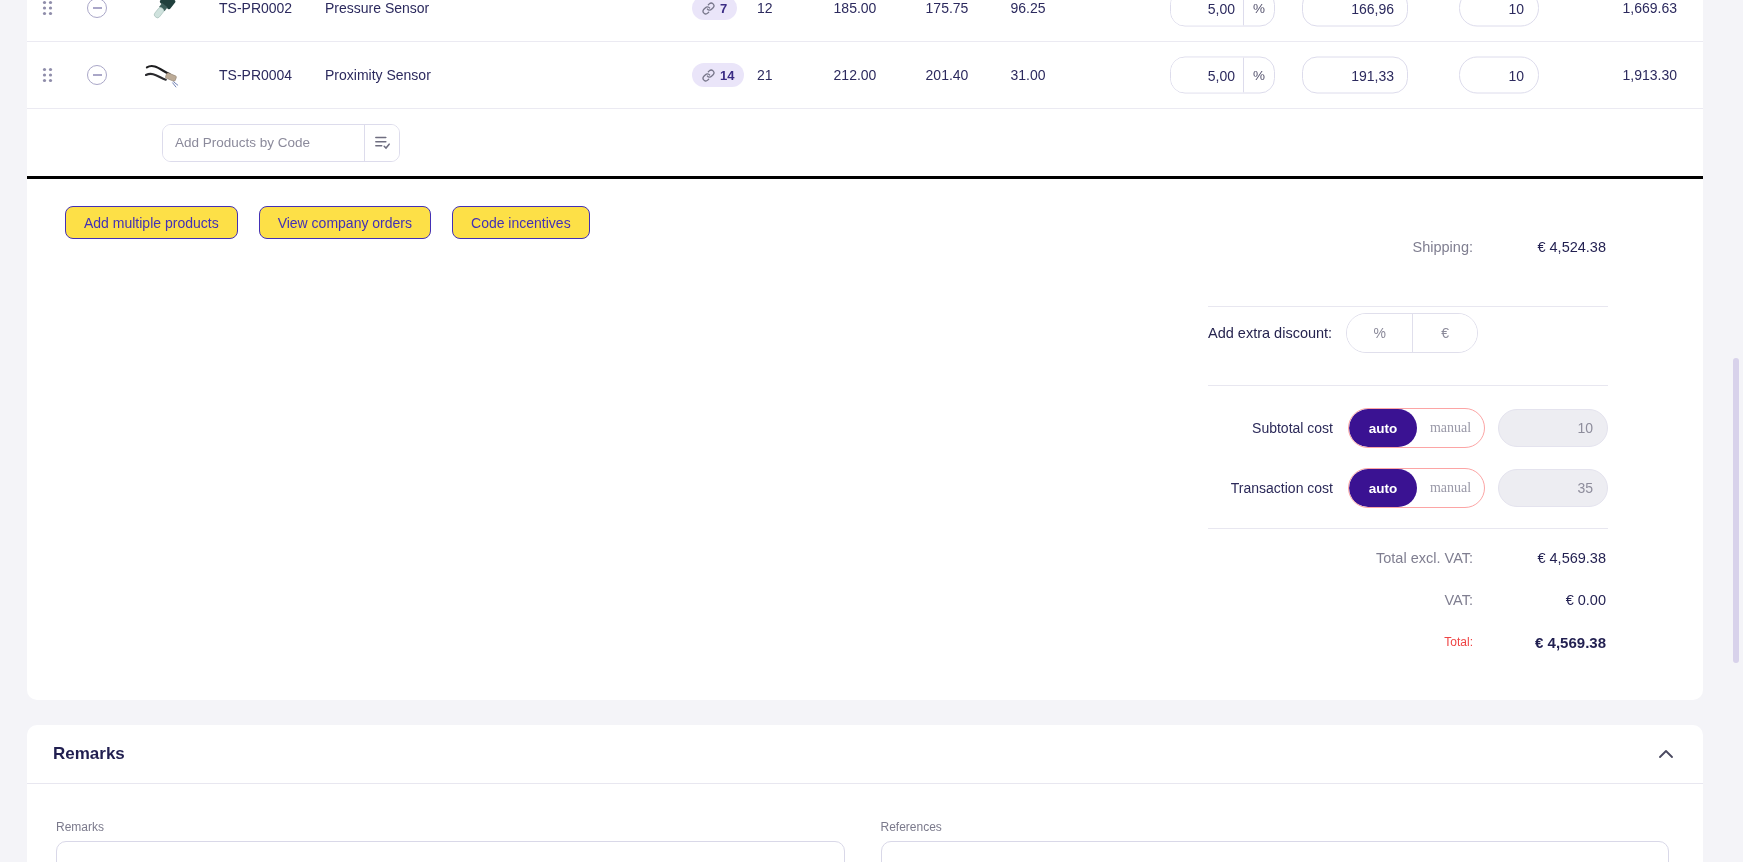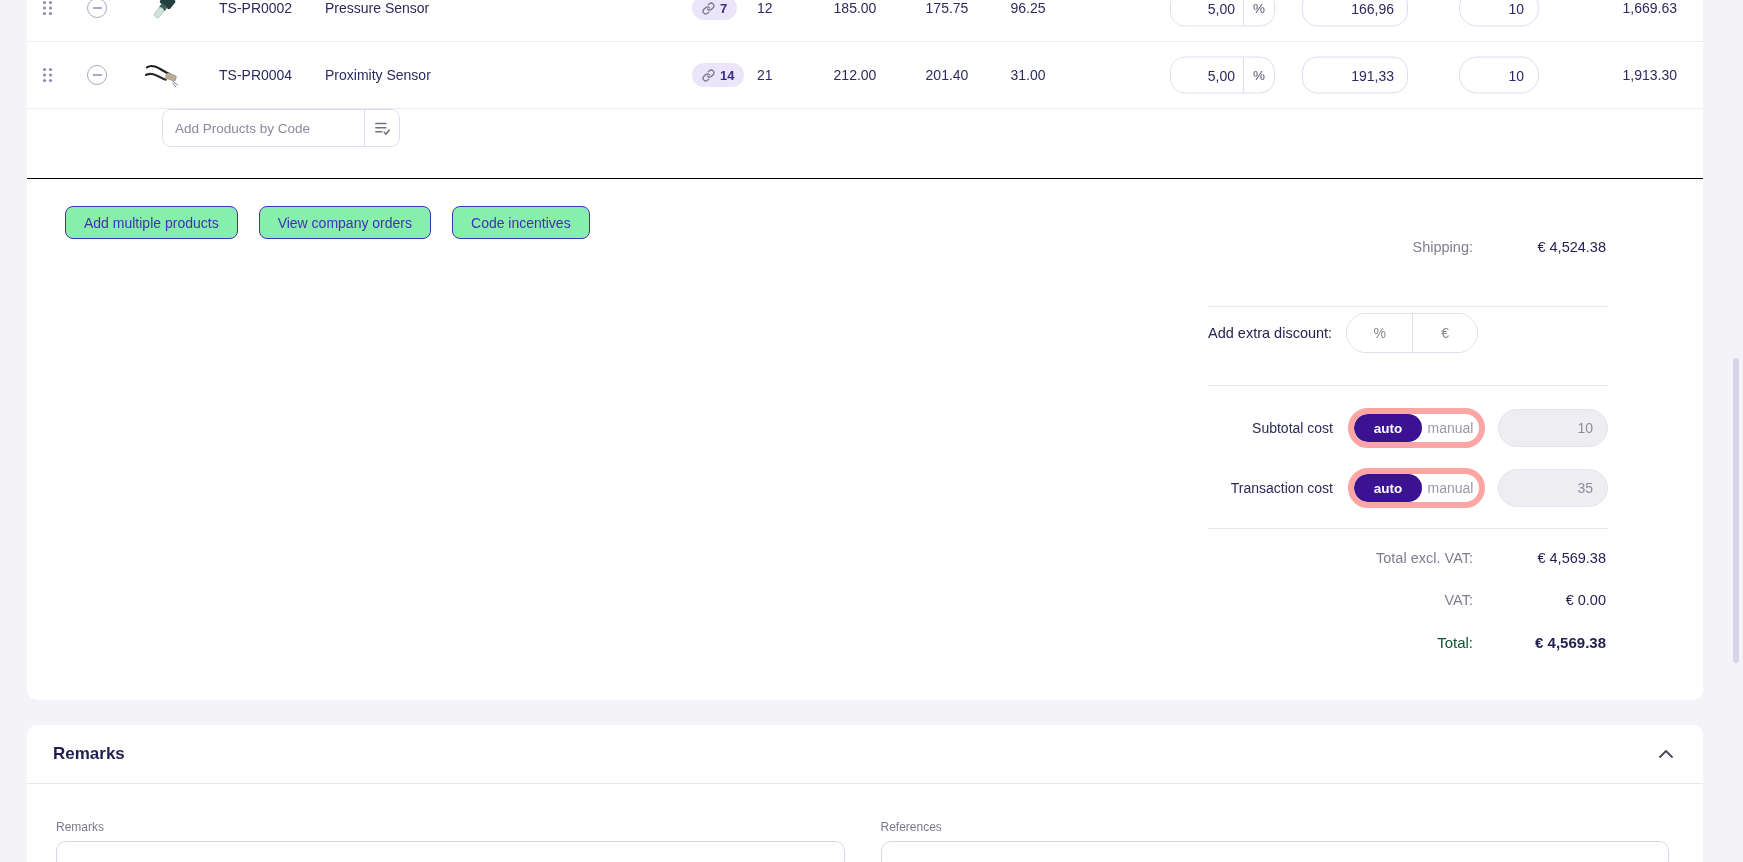--- a/index.html
+++ b/index.html
@@ -33,51 +33,51 @@
   .c-gross { left: 783px; width: 90px; }
   .c-list { left: 875px; width: 90px; }
   .c-extra { left: 956px; width: 90px; }
   .row-input { border: 1px solid #dddcec; border-radius: 15px; height: 37px; background: #fff; font-family: inherit; font-size: 14px; color: #2c2a5e; text-align: right; outline: none; }
   .c-disc { left: 1143px; width: 105px; height: 37px; border: 1px solid #dddcec; border-radius: 15px; display: flex; overflow: hidden; background: #fff; }
   .c-disc input { border: none; width: 72px; text-align: right; padding-right: 8px; font-family: inherit; font-size: 14px; color: #2c2a5e; outline: none; }
   .c-disc .unit { width: 33px; border-left: 1px solid #dddcec; display: flex; align-items: center; justify-content: center; font-size: 13.5px; color: #55536e; }
   .c-net { left: 1275px; width: 106px; padding-right: 13px; }
   .c-qty { left: 1432px; width: 80px; border-radius: 18px; padding-right: 14px; }
   .c-total { left: 1503px; width: 147px; text-align: right; }
-  .add-row { height: 70px; border-bottom: 1px solid #000000; display: flex; }
+  .add-row { height: 70px; border-bottom: 3px solid #000000; display: flex; align-items: center; }
   .add-group { margin-left: 135px; width: 238px; height: 38px; border: 1px solid #dddcec; border-radius: 9px; display: flex; overflow: hidden; background: #fff; }
   .add-group input { flex: 1; border: none; outline: none; padding: 0 12px; font-family: inherit; font-size: 13.5px; color: #2c2a5e; }
   .add-group input::placeholder { color: #8b8a9b; }
   .add-icon-btn { width: 38px; border: none; border-left: 1px solid #dddcec; background: #fff; display: flex; align-items: center; justify-content: center; cursor: pointer; }
   .actions-row { margin: 27px 0 0 38px; display: flex; gap: 21px; }
-  .ghost-btn { height: 33px; padding: 0 18px; background: #86efac; border: 1px solid #4330b5; border-radius: 8px; color: #4330b5; font-family: inherit; font-size: 14px; cursor: pointer; }
+  .ghost-btn { height: 33px; padding: 0 18px; background: #fde047; border: 1px solid #4330b5; border-radius: 8px; color: #4330b5; font-family: inherit; font-size: 14px; cursor: pointer; }
   .totals { position: absolute; left: 1181px; top: 225px; width: 400px; }
   .t-row { display: flex; align-items: center; height: 44px; }
   .t-label { flex: 1; text-align: right; font-size: 14.5px; color: #7f7e90; }
   .t-value { width: 135px; text-align: right; font-size: 14.5px; color: #211f50; padding-right: 2px; font-weight: 500; }
   .t-div { border-top: 1px solid #e8e7f0; }
   .div-1 { margin-top: 37px; }
   .disc-row { display: flex; align-items: center; height: 48px; margin-top: 2px; }
   .disc-row .lbl { font-size: 14.5px; color: #26244f; }
   .seg { margin-left: 14px; display: flex; border: 1px solid #e0dfec; border-radius: 20px; overflow: hidden; height: 40px; background: #fff; }
   .seg button { width: 65px; border: none; background: #fff; font-family: inherit; font-size: 14px; color: #8a8999; cursor: pointer; }
   .seg button + button { border-left: 1px solid #e0dfec; }
   .div-2 { margin-top: 28px; }
   .cost-row { display: flex; align-items: center; justify-content: flex-end; margin-top: 22px; }
   .cost-row + .cost-row { margin-top: 20px; }
   .cost-label { font-size: 14px; color: #2b2959; margin-right: 15px; }
-  .toggle { display: flex; width: 137px; height: 40px; border: 6px solid #fca5a5; border-radius: 20px; background: #fff; overflow: hidden; }
+  .toggle { display: flex; width: 137px; height: 40px; border: 1px solid #fca5a5; border-radius: 20px; background: #fff; overflow: hidden; }
   .toggle .on { width: 68px; background: #3a1292; color: #fff; font-weight: bold; font-size: 13.5px; border: none; border-radius: 20px; font-family: inherit; cursor: pointer; }
-  .toggle .off { flex: 1; background: transparent; color: #9a99a8; font-size: 14px; border: none; font-family: Liberation Sans, sans-serif; cursor: pointer; }
+  .toggle .off { flex: 1; background: transparent; color: #9a99a8; font-size: 14px; border: none; font-family: Liberation Serif, serif; cursor: pointer; }
   .cost-input { margin-left: 13px; width: 110px; height: 38px; background: #ededf2; border: 1px solid #e4e3ee; border-radius: 19px; text-align: right; padding-right: 14px; font-family: inherit; font-size: 14px; color: #8e8d9c; outline: none; }
   .div-3 { margin-top: 20px; }
   .grand-rows { margin-top: 8px; }
   .g-row { display: flex; align-items: center; height: 42px; }
   .g-row .t-value { font-weight: 500; }
-  .g-total .t-label { color: #14532d; font-size: 15px; }
+  .g-total .t-label { color: #ef4444; font-size: 12px; }
   .g-total .t-value { font-weight: bold; font-size: 15px; }
   .remarks-card { top: 725px; height: 137px; border-radius: 10px 10px 0 0; overflow: hidden; }
   .remarks-head { position: relative; height: 59px; border-bottom: 1px solid #e8e7f0; display: flex; align-items: center; }
   .remarks-title { margin-left: 26px; font-size: 17px; font-weight: bold; color: #211f50; }
   .collapse-btn { position: absolute; right: 23px; top: 14px; width: 28px; height: 28px; border: none; background: transparent; cursor: pointer; display: flex; align-items: center; justify-content: center; }
   .remarks-body { display: flex; gap: 36px; padding: 36px 34px 0 29px; }
   .field-col { flex: 1; }
   .field-label { font-size: 12px; color: #7b7a8c; margin-bottom: 7px; display: block; }
   .field-box { width: 100%; height: 60px; border: 1px solid #d9d8e8; border-radius: 10px; background: #fff; resize: none; font-family: inherit; font-size: 13px; color: #2c2a5e; padding: 10px 12px; outline: none; }
   .scroll-thumb { position: absolute; right: 4px; top: 358px; width: 6px; height: 305px; border-radius: 3px; background: #d8d2eb; }

